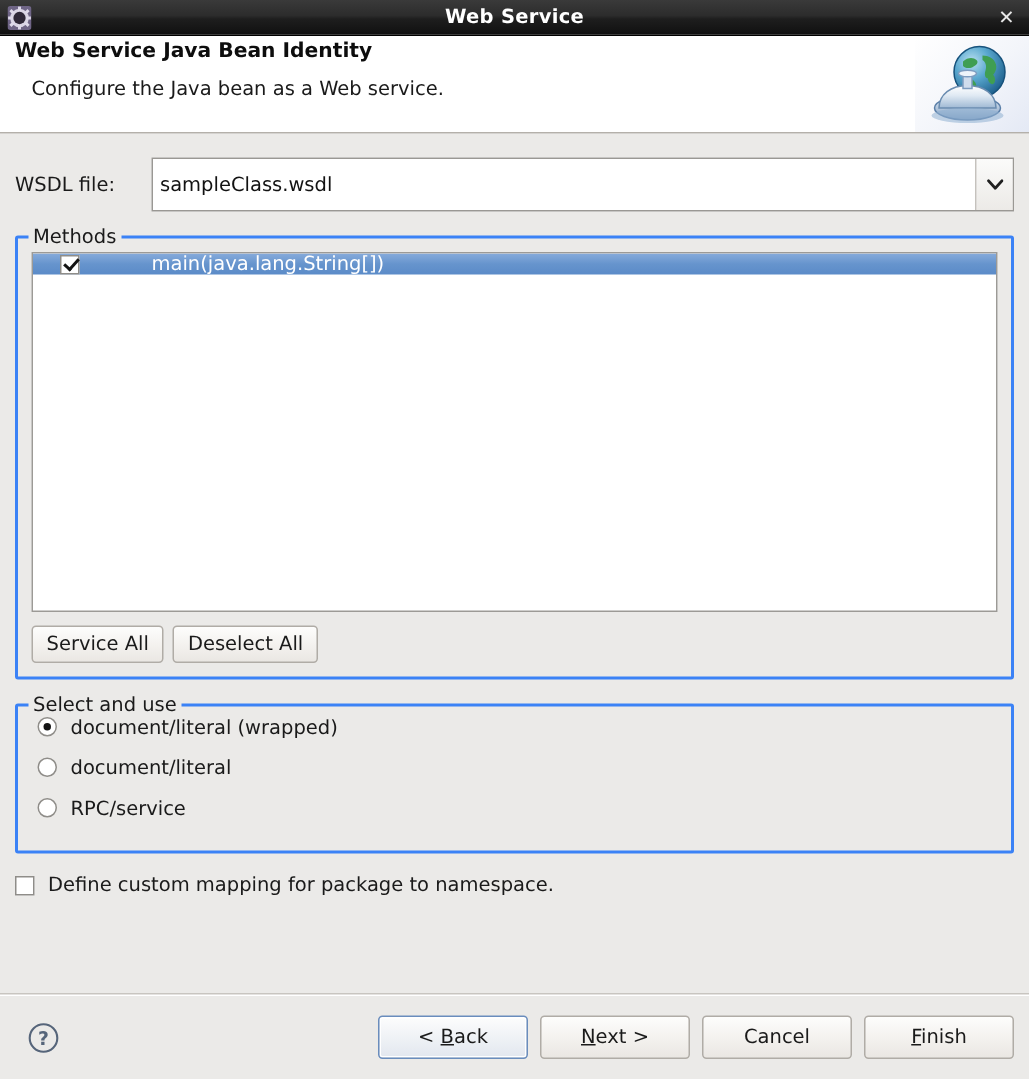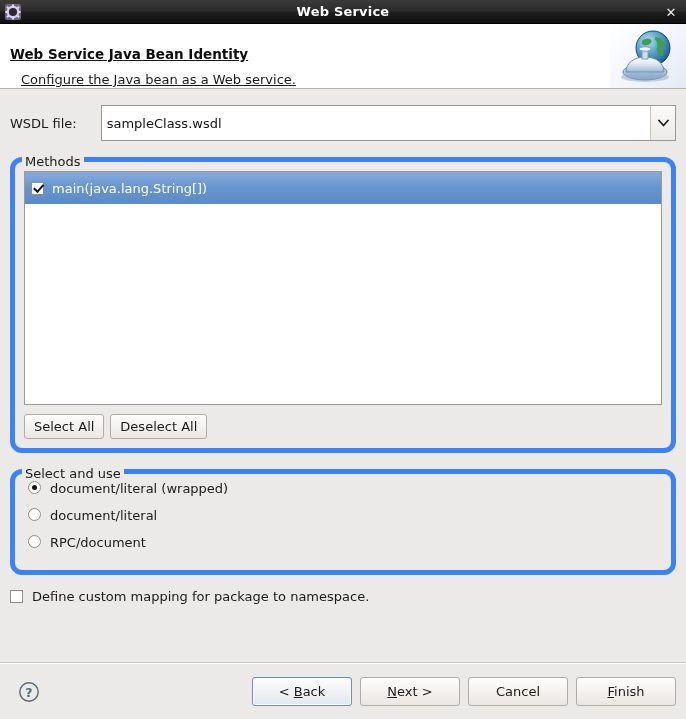--- a/index.html
+++ b/index.html
@@ -72,22 +72,21 @@
   }
 
   
   .header {
     position: relative;
     height: 65px;
     min-height: 65px;
     background: #ffffff;
     border-bottom: 1px solid #b4b0aa;
     box-sizing: border-box;
-    padding: 20px 0 0 10px;
-    text-decoration: underline;
+    padding: 0 0 0 10px;
   }
   .header-title {
     font-size: 13.5px;
     font-weight: bold;
     color: #0d0d0d;
     margin: 2px 0 0 0;
   }
   .header-desc {
     font-size: 13px;
     color: #1a1a1a;
@@ -150,22 +149,22 @@
     background: linear-gradient(to bottom, #fbfbfa 0%, #eceae7 100%);
     display: flex;
     align-items: center;
     justify-content: center;
     cursor: pointer;
   }
 
   
   .group {
     position: relative;
-    border: 5px solid #3b82f6;
-    border-radius: 12px;
+    border: 2px solid #3b82f6;
+    border-radius: 2px;
     margin-top: 16px;
     box-sizing: border-box;
   }
   .group-title {
     position: absolute;
     top: -8px;
     left: 7px;
     background: #ebeae8;
     padding: 0 3px;
     font-size: 13px;
@@ -186,24 +185,25 @@
   .list {
     flex: 1;
     border: 1px solid #9c9a96;
     background: #ffffff;
     overflow: auto;
     box-sizing: border-box;
   }
   .list-item {
     display: flex;
     align-items: center;
-    height: 32px;
-    padding-left: 6px;
+    height: 14px;
+    padding-left: 18px;
     font-size: 13px;
     cursor: default;
+    gap: 40px;
   }
   .list-item.selected {
     background: linear-gradient(to bottom, #85aadb 0%, #7ba3d6 18%, #6694cd 50%, #5b8bc8 100%);
     color: #ffffff;
   }
 
   .list-buttons {
     display: flex;
     gap: 6px;
     margin-top: 9px;
@@ -398,40 +398,40 @@
     <div class="group" id="methods-group">
       <div class="group-title">Methods</div>
       <div class="group-inner">
         <div class="list">
           <div class="list-item selected">
             <span class="checkbox-box checked"></span>
             <span style="margin-left:8px">main(java.lang.String[])</span>
           </div>
         </div>
         <div class="list-buttons">
-          <button class="btn">Select All</button>
+          <button class="btn">Service All</button>
           <button class="btn">Deselect All</button>
         </div>
       </div>
     </div>
 
     <div class="group" id="style-group">
       <div class="group-title">Select and use</div>
       <div class="group-inner" style="padding:7px 9px 8px 13px;">
         <div class="radio-row">
           <span class="radio-box selected"></span>
           <span>document/literal (wrapped)</span>
         </div>
         <div class="radio-row">
           <span class="radio-box"></span>
           <span>document/literal</span>
         </div>
         <div class="radio-row">
           <span class="radio-box"></span>
-          <span>RPC/document</span>
+          <span>RPC/service</span>
         </div>
       </div>
     </div>
 
     <div class="check-row">
       <span class="checkbox-box"></span>
       <span>Define custom mapping for package to namespace.</span>
     </div>
 
   </div>

